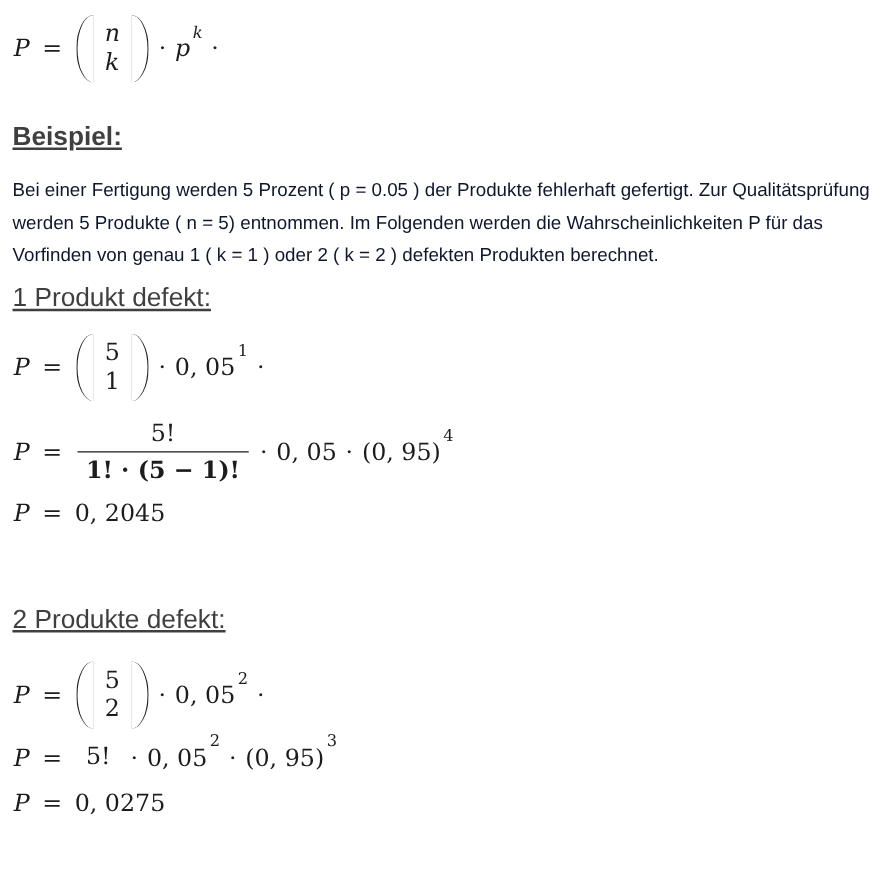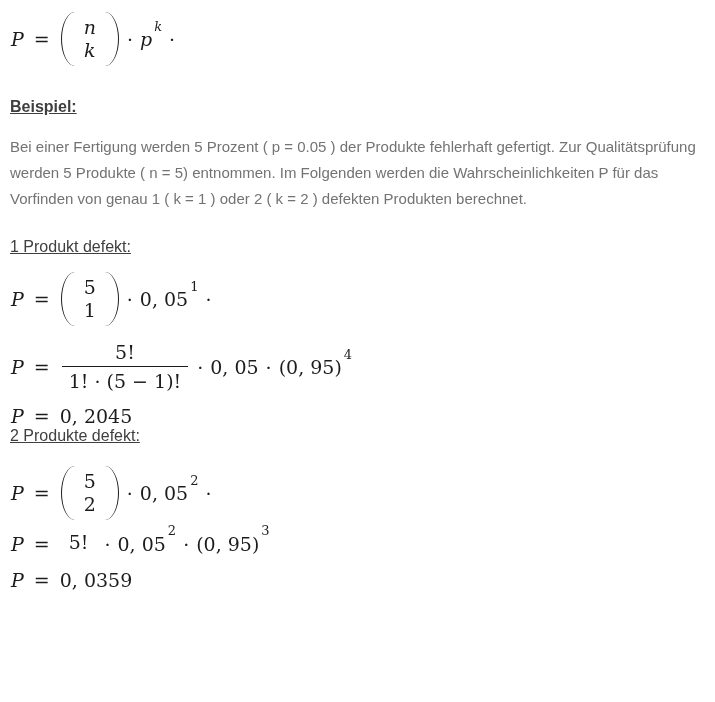--- a/index.html
+++ b/index.html
@@ -37,26 +37,26 @@
   .paren.right {
     border-right: 1.7px solid #1c1c1c;
     border-top-right-radius: 100% 50%;
     border-bottom-right-radius: 100% 50%;
   }
   .stack { display: inline-flex; flex-direction: column; align-items: center; padding: 0 9px; line-height: 23px; }
 
   
   .frac { display: inline-flex; flex-direction: column; align-items: center; margin: 0 2px; }
   .frac .num { padding: 0 7px 2px; line-height: 23px; }
-  .frac .den { border-top: 1.6px solid #1c1c1c; padding: 3px 7px 0; line-height: 23px; }
+  .frac .den { border-top: 1.6px solid #1c1c1c; padding: 3px 7px 0; line-height: 23px; font-weight: bold; }
 
   
-  .heading { font-size: 16px; text-decoration: underline; color: #3f3f3f; margin-left: 1px; }
+  .heading { font-size: 21px; text-decoration: underline; color: #3f3f3f; margin-left: 1px; }
   .heading.bold { font-weight: 700; }
-  .para { font-size: 15px; line-height: 26px; color: #737373; max-width: 712px; margin-left: 1px; }
+  .para { font-size: 15px; line-height: 26px; color: #0f172a; max-width: 712px; margin-left: 1px; }
 </style>
 </head>
 <body>
 
 <div class="page">
 
   <div class="math" style="margin-top:2px">
     <span class="it">P</span>
     <span class="rel">=</span>
     <span class="binom">
@@ -69,21 +69,21 @@
     </span>
     <span class="cdot">·</span>
     <span><span class="it">p</span><sup class="e it">k</sup></span>
     <span class="cdot">·</span>
   </div>
 
   <div class="heading bold" style="margin-top:32px">Beispiel:</div>
 
   <div class="para" style="margin-top:18px">Bei einer Fertigung werden 5 Prozent ( p = 0.05 ) der Produkte fehlerhaft gefertigt. Zur Qualitätsprüfung werden 5 Produkte ( n = 5) entnommen. Im Folgenden werden die Wahrscheinlichkeiten P für das Vorfinden von genau 1 ( k = 1 ) oder 2 ( k = 2 ) defekten Produkten berechnet.</div>
 
-  <div class="heading" style="margin-top:26px">1 Produkt defekt:</div>
+  <div class="heading" style="margin-top:9px">1 Produkt defekt:</div>
 
   <div class="math" style="margin-top:16px">
     <span class="it">P</span>
     <span class="rel">=</span>
     <span class="binom">
       <span class="paren left"></span>
       <span class="stack">
         <span>5</span>
         <span>1</span>
       </span>
@@ -106,21 +106,21 @@
     <span class="cdot">·</span>
     <span><span>(0, 95)</span><sup class="e">4</sup></span>
   </div>
 
   <div class="math" style="margin-top:12px">
     <span class="it">P</span>
     <span class="rel">=</span>
     <span>0, 2045</span>
   </div>
 
-  <div class="heading" style="">2 Produkte defekt:</div>
+  <div class="heading" style="margin-top:62px">2 Produkte defekt:</div>
 
   <div class="math" style="margin-top:21px">
     <span class="it">P</span>
     <span class="rel">=</span>
     <span class="binom">
       <span class="paren left"></span>
       <span class="stack">
         <span>5</span>
         <span>2</span>
       </span>
@@ -139,16 +139,16 @@
     </span>
     <span class="cdot">·</span>
     <span><span>0, 05</span><sup class="e">2</sup></span>
     <span class="cdot">·</span>
     <span><span>(0, 95)</span><sup class="e">3</sup></span>
   </div>
 
   <div class="math" style="margin-top:13px">
     <span class="it">P</span>
     <span class="rel">=</span>
-    <span>0, 0359</span>
+    <span>0, 0275</span>
   </div>
 
 </div>
 
 </body></html>

